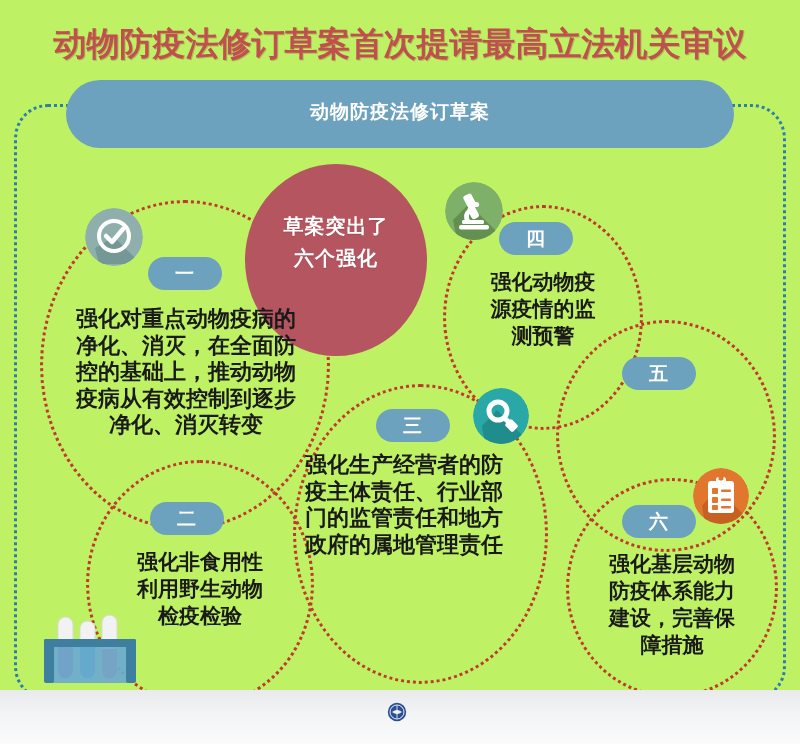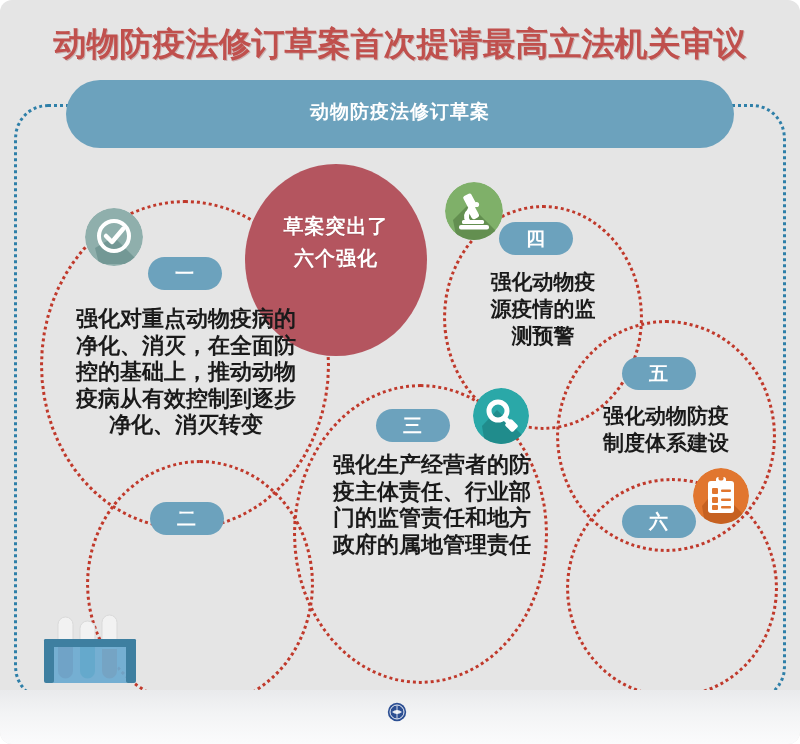--- a/index.html
+++ b/index.html
@@ -4,21 +4,21 @@
 <title>动物防疫法修订草案首次提请最高立法机关审议</title>
 <style>
   html,body{margin:0;padding:0;}
   body{
     width:800px;height:744px;
     background:#ffffff;
     font-family:"Liberation Sans","DejaVu Sans",sans-serif;
     overflow:hidden;
     position:relative;
   }
-  #stage{position:relative;width:800px;height:744px;overflow:hidden;background:#e5e5e5;border-radius:12px;}
+  #stage{position:relative;width:800px;height:744px;overflow:hidden;background:#bef264;}
 
   
   .main-title{
     position:absolute;left:0;top:24px;width:800px;
     text-align:center;
     font-size:33px;
     font-weight:bold;
     letter-spacing:0px;
     color:#C0504D;
     text-shadow:1px 1px 0 rgba(140,60,60,.30);
@@ -175,34 +175,41 @@
   <div class="pill" style="left:622px;top:357px;">五</div>
   <div class="pill" style="left:622px;top:505px;">六</div>
 
   <div class="bubble-txt" style="left:55px;top:306px;width:262px;">
     <div class="body">强化对重点动物疫病的
 净化、消灭，在全面防
 控的基础上，推动动物
 疫病从有效控制到逐步
 净化、消灭转变</div>
   </div>
-  <div class="bubble-txt" style="left:308px;top:452px;width:248px;">
+  <div class="bubble-txt small" style="left:96px;top:548px;width:208px;">
+    <div class="body">强化非食用性
+利用野生动物
+检疫检验</div>
+  </div>
+  <div class="bubble-txt" style="left:280px;top:452px;width:248px;">
     <div class="body">强化生产经营者的防
 疫主体责任、行业部
 门的监管责任和地方
 政府的属地管理责任</div>
   </div>
   <div class="bubble-txt small" style="left:449px;top:268px;width:188px;">
     <div class="body">强化动物疫
 源疫情的监
 测预警</div>
   </div>
-  <div class="bubble-txt small" style="left:560px;top:402px;width:212px;">
-    <div class="body">强化动物防疫
-制度体系建设</div>
+  <div class="bubble-txt small" style="left:568px;top:550px;width:208px;">
+    <div class="body">强化基层动物
+防疫体系能力
+建设，完善保
+障措施</div>
   </div>
 
   <div class="icon-badge" style="left:85px;top:208px;width:58px;height:58px;">
     <svg viewBox="0 0 58 58" xmlns="http://www.w3.org/2000/svg">
       <circle cx="29" cy="29" r="29" fill="#8FAFAC"></circle>
       <path d="M29 29 L52 52 L47 56 L14 56 L10 40 Z" fill="#6E9491" opacity="0.85"></path>
       <circle cx="29" cy="28" r="15" fill="none" stroke="#ffffff" stroke-width="4"></circle>
       <path d="M21 28 L27 34 L38 21" fill="none" stroke="#ffffff" stroke-width="4.5" stroke-linecap="round" stroke-linejoin="round"></path>
     </svg>
   </div>

